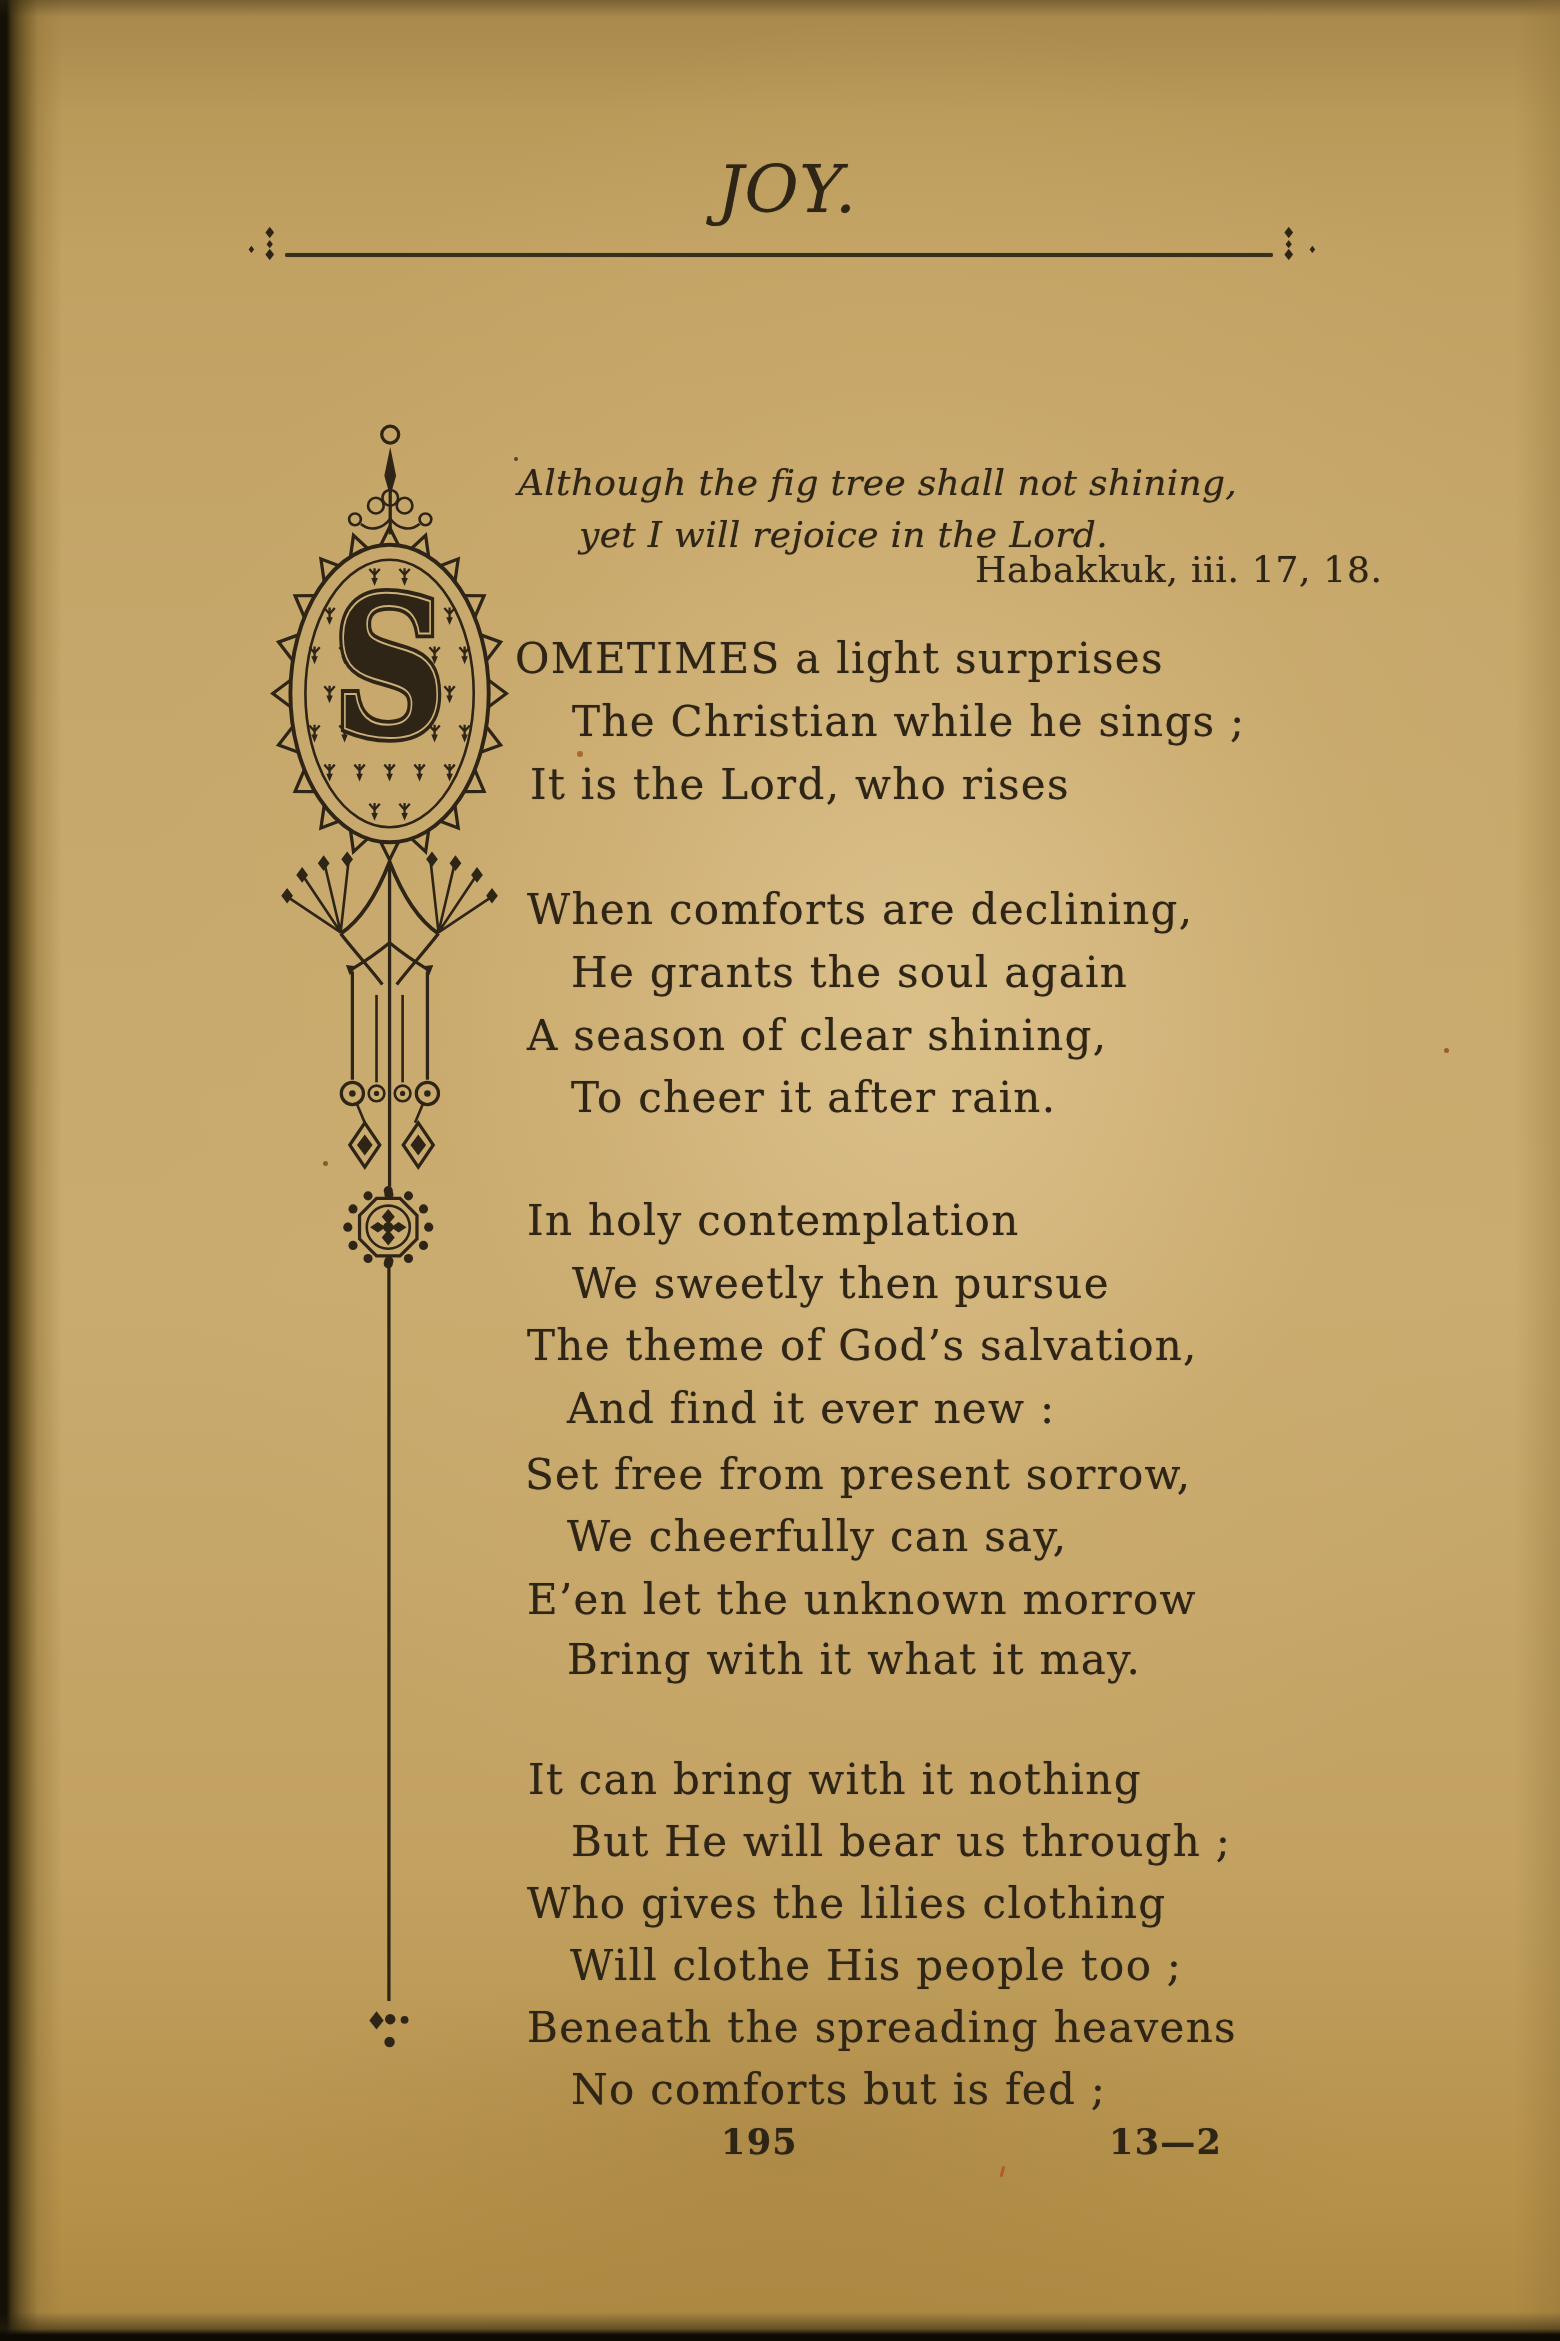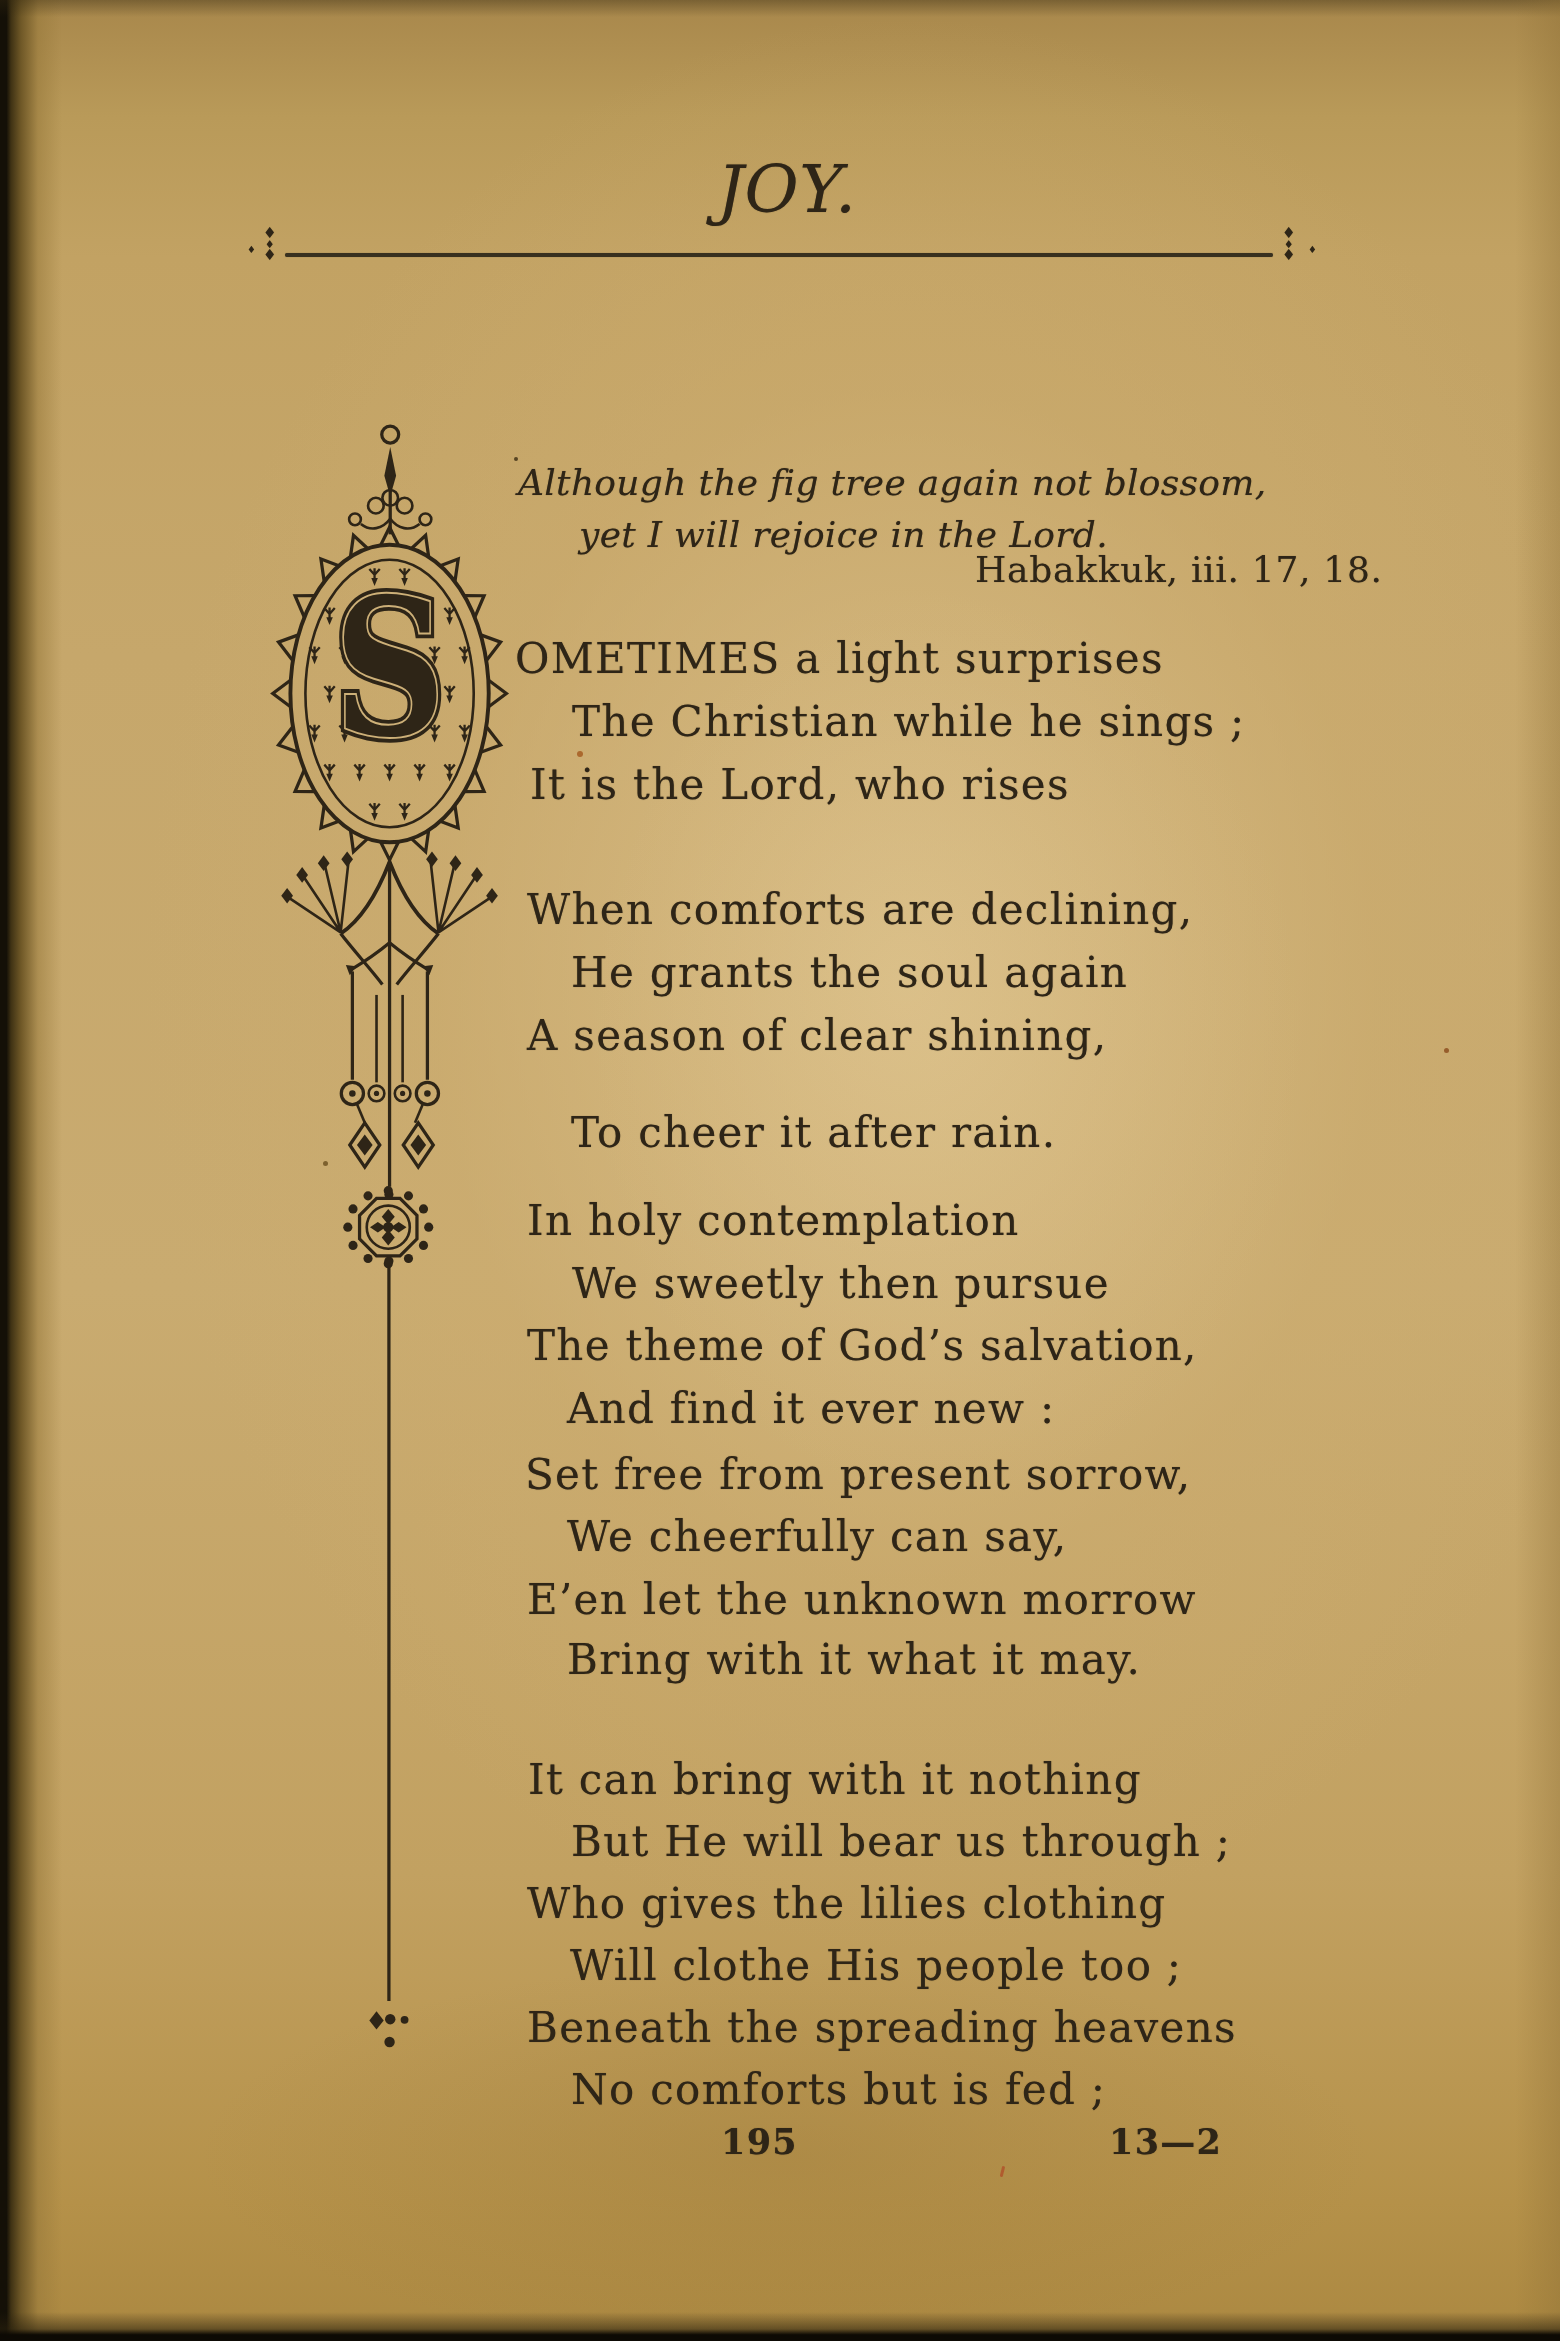--- a/index.html
+++ b/index.html
@@ -61,21 +61,21 @@
       <span class="d3">♦</span>
     </div>
     <div class="orn-side" style="left:247px;top:244px;">♦</div>
     <div class="orn-col" style="left:1282px;top:227px;">
       <span class="d1">♦</span>
       <span class="d2">♦</span>
       <span class="d3">♦</span>
     </div>
     <div class="orn-side" style="left:1308px;top:244px;">♦</div>
 
-    <div class="txt epi" style="left:518px;top:465px;">Although the fig tree again not blossom,</div>
+    <div class="txt epi" style="left:518px;top:465px;">Although the fig tree shall not shining,</div>
     <div class="txt epi" style="left:579px;top:517px;">yet I will rejoice in the Lord.</div>
     <div class="txt attr" style="left:975px;top:552px;width:320px;">Habakkuk, iii. 17, 18.</div>
 
     <svg class="ornament-svg" viewBox="0 0 420 2520">
       <g stroke="#2e2517" fill="none">
         <circle cx="218" cy="33" r="13" stroke-width="5"></circle>
         <polygon points="218,52 227,96 218,128 209,96" fill="#2e2517" stroke="none"></polygon>
         <path d="M218,96 L218,186" stroke-width="5"></path>
         <circle cx="196" cy="142" r="12" stroke-width="4"></circle>
         <circle cx="218" cy="130" r="12" stroke-width="4"></circle>
@@ -237,21 +237,21 @@
         <circle cx="217" cy="2497" r="8"></circle>
       </g>
     </svg>
 
     <div class="txt pline" style="left:515px;top:638px;">OMETIMES a light surprises</div>
     <div class="txt pline" style="left:530px;top:764px;">It is the Lord, who rises</div>
     <div class="txt pline" style="left:572px;top:701px;">The Christian while he sings ;</div>
     <div class="txt pline" style="left:527px;top:889px;">When comforts are declining,</div>
     <div class="txt pline" style="left:571px;top:952px;">He grants the soul again</div>
     <div class="txt pline" style="left:527px;top:1015px;">A season of clear shining,</div>
-    <div class="txt pline" style="left:571px;top:1077px;margin-top:35px;">To cheer it after rain.</div>
+    <div class="txt pline" style="left:571px;top:1077px;">To cheer it after rain.</div>
 
     <div class="txt pline" style="left:527px;top:1200px;">In holy contemplation</div>
     <div class="txt pline" style="left:572px;top:1263px;">We sweetly then pursue</div>
     <div class="txt pline" style="left:527px;top:1325px;">The theme of God’s salvation,</div>
     <div class="txt pline" style="left:567px;top:1388px;">And find it ever new :</div>
     <div class="txt pline" style="left:567px;top:1516px;">We cheerfully can say,</div>
     <div class="txt pline" style="left:525px;top:1454px;">Set free from present sorrow,</div>
     <div class="txt pline" style="left:527px;top:1579px;">E’en let the unknown morrow</div>
     <div class="txt pline" style="left:567px;top:1639px;">Bring with it what it may.</div>
 

